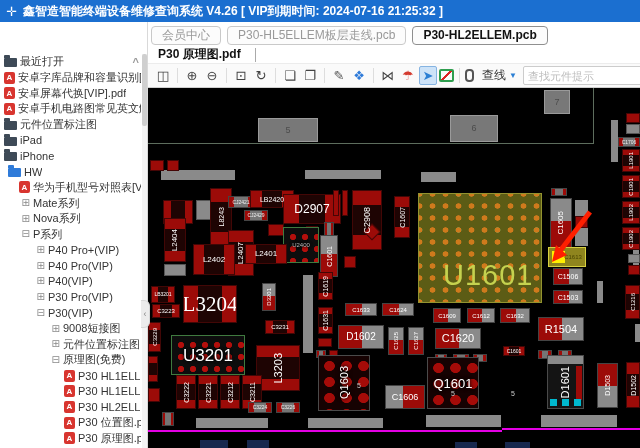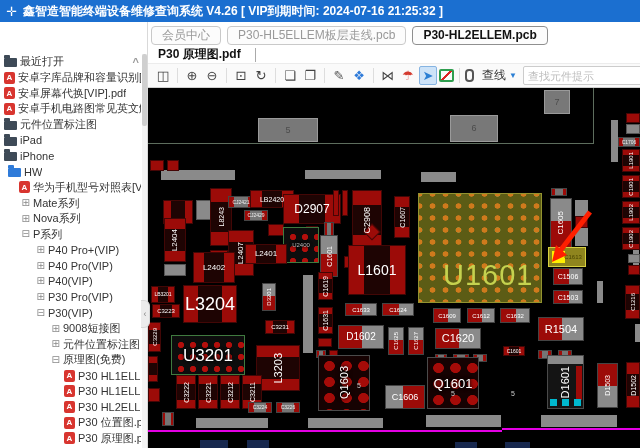--- a/index.html
+++ b/index.html
@@ -384,21 +384,21 @@
       <div class="part p-red" style="left: 62px; top: 162px; width: 18px; height: 14px;"></div>
       <div class="part p-gray" style="left: 84px; top: 162px; width: 16px; height: 14px;"></div>
       <div class="part p-red" style="left: 104px; top: 160px; width: 16px; height: 12px;"></div>
       <div class="part p-red diam" style="left: 218px; top: 138px; width: 12px; height: 12px;"></div>
       <div class="part chipdots" style="left: 135px; top: 139px; width: 36px; height: 36px;">
         <span class="lbl" style="font-size: 6px; color: rgb(187, 187, 187);">U2400</span>
       </div>
       <div class="part cap-v" style="left: 80px; top: 142px; width: 26px; height: 46px;">
         <span class="lbl vert" style="font-size: 8px;">L2407</span>
       </div>
-      <div class="part cap-h" style="left: 45px; top: 164px; width: 42px; height: 31px;">
+      <div class="part cap-h" style="left: 45px; top: 156px; width: 42px; height: 31px;">
         <span class="lbl" style="font-size: 8px;">L2402</span>
       </div>
       <div class="part cap-h" style="left: 97px; top: 156px; width: 42px; height: 20px;">
         <span class="lbl" style="font-size: 8px;">L2401</span>
       </div>
       <div class="part grayred-v" style="left: 172px; top: 147px; width: 18px; height: 42px;">
         <span class="lbl vert" style="font-size: 7px;">C1601</span>
       </div>
       <div class="part p-red" style="left: 196px; top: 168px; width: 12px; height: 12px;"></div>
       <div class="part cap-v" style="left: 246px; top: 108px; width: 16px; height: 42px;">
@@ -439,21 +439,21 @@
         <span class="lbl vert" style="font-size: 6px;">C1216</span>
       </div>
       <div class="part pad" style="left: 487px; top: 236px; width: 5px; height: 18px;"></div>
       <div class="part cap-h" style="left: 3px; top: 198px; width: 24px; height: 17px;">
         <span class="lbl" style="font-size: 5px;">LB3201</span>
       </div>
       <div class="part cap-h" style="left: 4px; top: 216px; width: 28px; height: 14px;">
         <span class="lbl" style="font-size: 6px;">C3223</span>
       </div>
       <div class="part cap-h" style="left: 35px; top: 197px; width: 54px; height: 38px;">
-        <span class="lbl" style="font-size: 18px;">L3204</span>
+        <span class="lbl" style="font-size: 21px; font-family: Liberation Serif, serif;">L3204</span>
       </div>
       <div class="part grayred-v" style="left: 114px; top: 195px; width: 14px; height: 28px;">
         <span class="lbl vert" style="font-size: 6px;">D3201</span>
       </div>
       <div class="part cap-h" style="left: 117px; top: 232px; width: 30px; height: 14px;">
         <span class="lbl" style="font-size: 6px;">C3231</span>
       </div>
       <div class="part cap-v" style="left: 0px; top: 234px; width: 13px; height: 30px;">
         <span class="lbl vert" style="font-size: 6px;">C3229</span>
       </div>
@@ -483,23 +483,20 @@
       </div>
       <div class="part cap-v" style="left: 170px; top: 184px; width: 15px; height: 28px;">
         <span class="lbl vert" style="font-size: 7px;">C1619</span>
       </div>
       <div class="part cap-v" style="left: 170px; top: 219px; width: 15px; height: 27px;">
         <span class="lbl vert" style="font-size: 7px;">C1631</span>
       </div>
       <div class="part p-red" style="left: 170px; top: 250px; width: 14px; height: 9px;"></div>
       <div class="part capg" style="left: 168px; top: 262px; width: 10px; height: 8px;"></div>
       <div class="part p-red" style="left: 181px; top: 262px; width: 9px; height: 8px;"></div>
-      <div class="part cap-h" style="left: 200px; top: 157px; width: 58px; height: 50px;">
-        <span class="lbl" style="font-size: 14px;">L1601</span>
-      </div>
       <div class="part redgray-h" style="left: 197px; top: 215px; width: 32px; height: 13px;">
         <span class="lbl" style="font-size: 6px;">C1633</span>
       </div>
       <div class="part redgray-h" style="left: 234px; top: 215px; width: 32px; height: 13px;">
         <span class="lbl" style="font-size: 6px;">C1624</span>
       </div>
       <div class="part redgray-h" style="left: 190px; top: 237px; width: 46px; height: 24px;">
         <span class="lbl" style="font-size: 10px;">D1602</span>
       </div>
       <div class="part grayred-v" style="left: 240px; top: 239px; width: 16px; height: 28px;">

